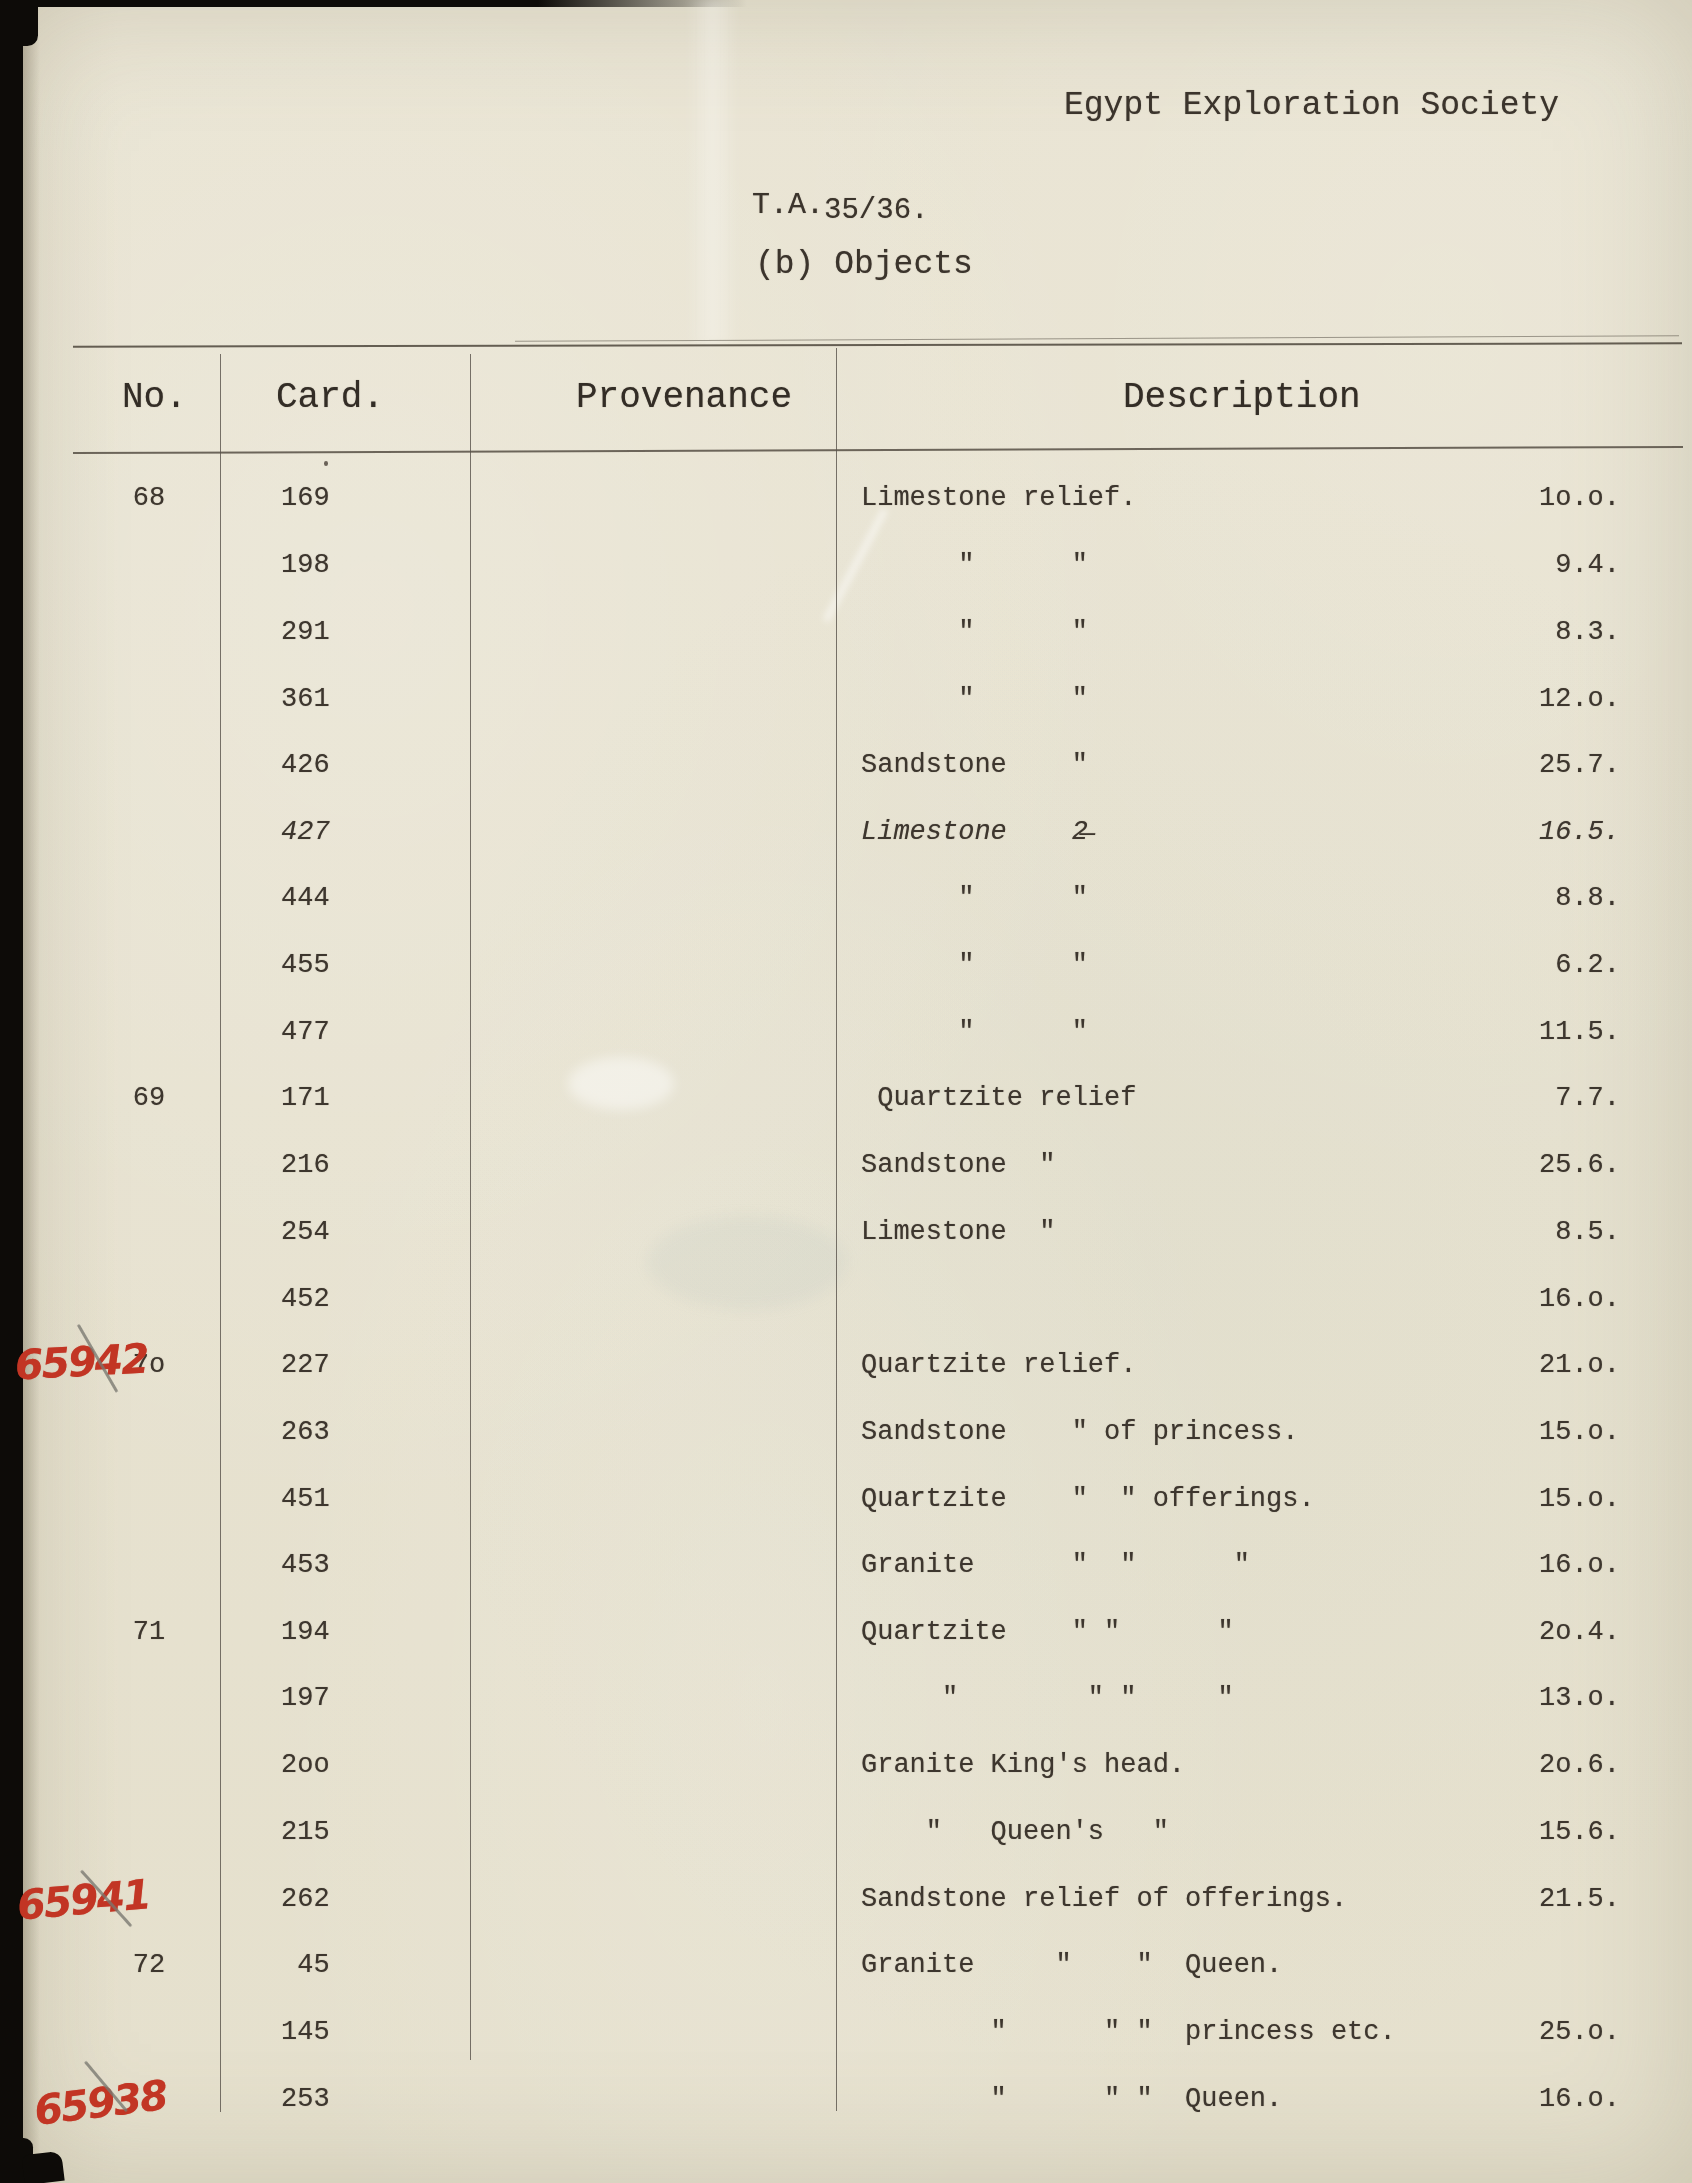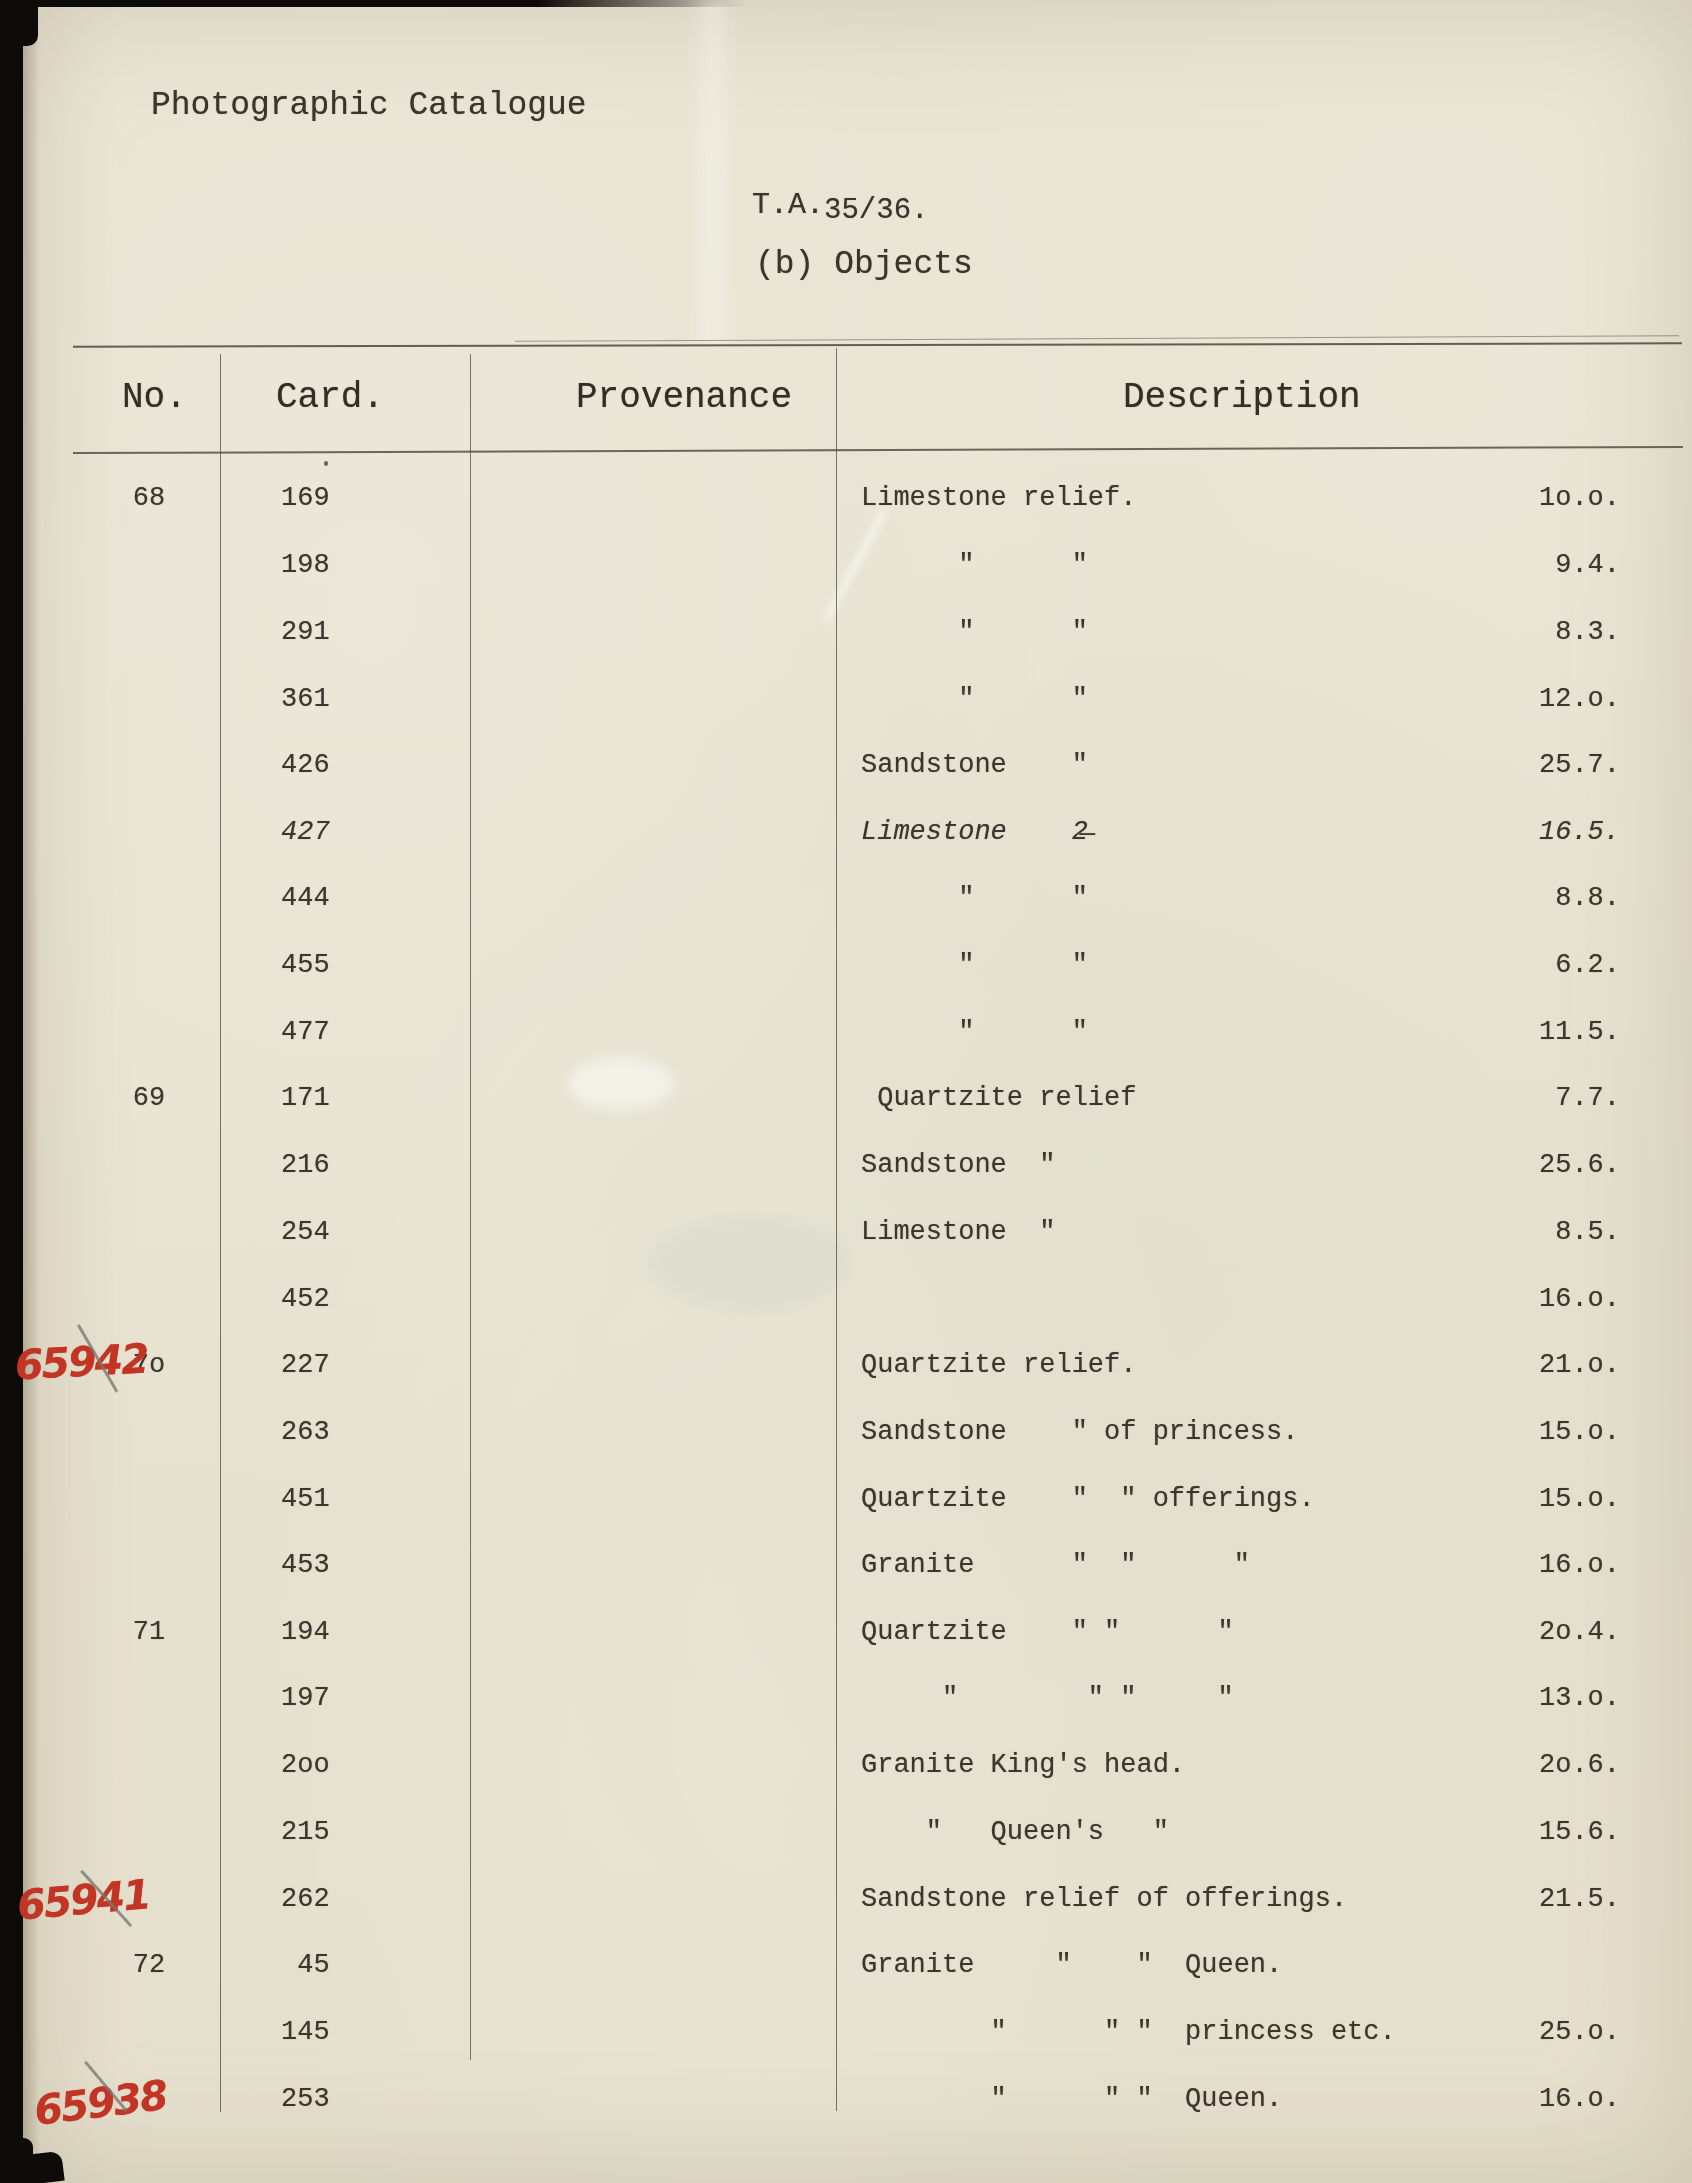--- a/index.html
+++ b/index.html
@@ -89,21 +89,21 @@
   <div class="edge edge-top-corner"></div>
   <div class="edge edge-bottom-left"></div>
   <div class="edge edge-bottom-blob"></div>
 
   <div class="streak-top"></div>
   <div class="crease-1"></div>
   <div class="smudge-1"></div>
   <div class="smudge-2"></div>
   <div class="ink-dot"></div>
 
-  <div class="typed headline headline-left">Photographic Catalogue</div>
+  <div class="typed headline headline-right">Egypt Exploration Society</div>
   <div class="typed ref-line"><span>T.A.</span><span class="ref-num">35/36.</span></div>
   <div class="typed subtitle">(b) Objects</div>
 
   <div class="rule rule-top"></div>
   <div class="rule rule-top2"></div>
   <div class="rule rule-header"></div>
   <div class="vrule vrule-1"></div>
   <div class="vrule vrule-2"></div>
   <div class="vrule vrule-3"></div>
 

